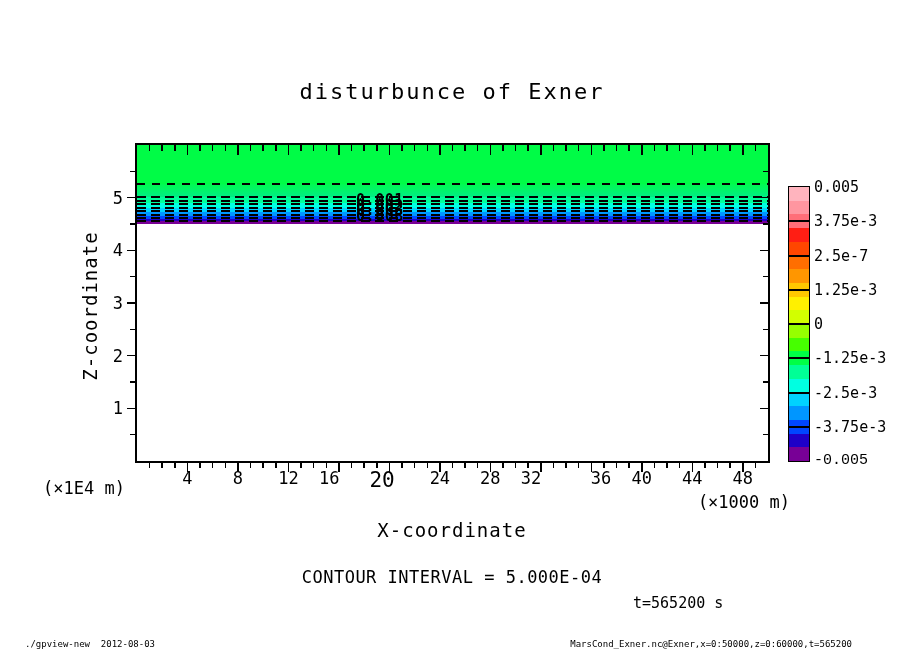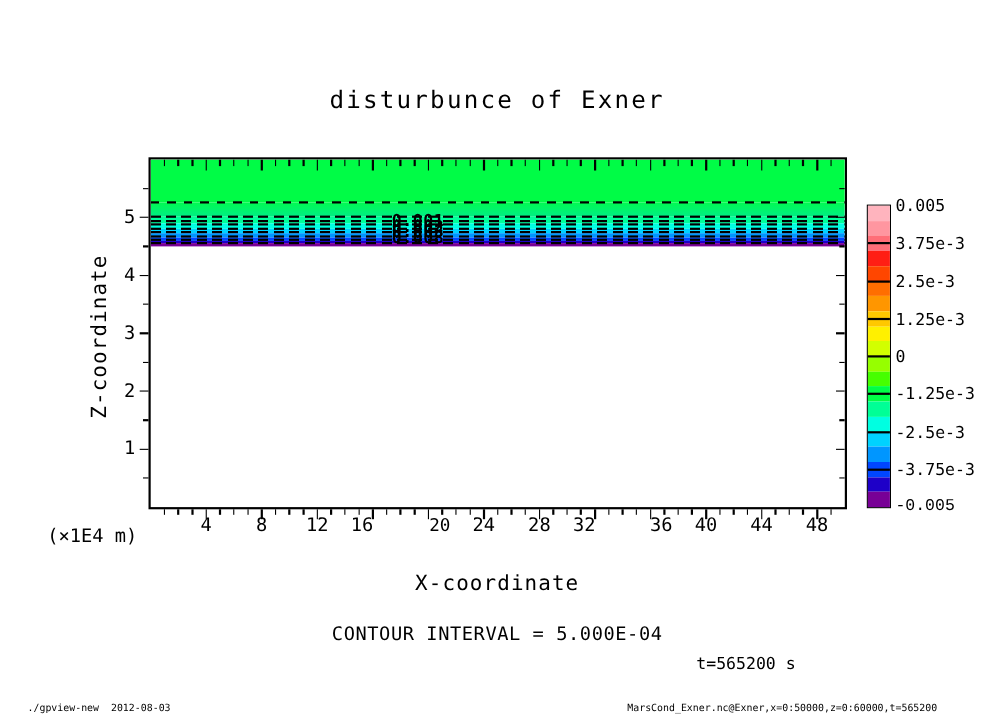--- a/index.html
+++ b/index.html
@@ -136,36 +136,37 @@
       <div style="position: absolute; left: 0px; top: 101.75px; width: 100%; height: 2px; background: rgb(0, 0, 0);"></div>
       <div style="position: absolute; left: 0px; top: 136px; width: 100%; height: 2px; background: rgb(0, 0, 0);"></div>
       <div style="position: absolute; left: 0px; top: 170.25px; width: 100%; height: 2px; background: rgb(0, 0, 0);"></div>
       <div style="position: absolute; left: 0px; top: 204.5px; width: 100%; height: 2px; background: rgb(0, 0, 0);"></div>
       <div style="position: absolute; left: 0px; top: 238.75px; width: 100%; height: 2px; background: rgb(0, 0, 0);"></div>
     </div>
 
   <div class="abs" id="zlabel">Z-coordinate</div>
   <div class="abs" id="xlabel">X-coordinate</div>
   <div class="abs" id="zunit">(×1E4 m)</div>
+  <div class="abs" id="xunit">(×1000 m)</div>
 
   <div class="abs" id="contour-interval">CONTOUR INTERVAL = 5.000E-04</div>
   <div class="abs" id="time-label">t=565200 s</div>
 
   <div class="abs" id="footer-left">./gpview-new  2012-08-03</div>
   <div class="abs" id="footer-right">MarsCond_Exner.nc@Exner,x=0:50000,z=0:60000,t=565200</div>
 <div style="position: absolute; left: 186.73px; top: 463px; width: 1.5px; height: 9px; background: rgb(0, 0, 0);"></div>
     <div style="position: absolute; left: 167.48px; top: 468px; width: 40px; text-align: center; font-size: 17px;">4</div>
     <div style="position: absolute; left: 237.21px; top: 463px; width: 1.5px; height: 9px; background: rgb(0, 0, 0);"></div>
     <div style="position: absolute; left: 217.96px; top: 468px; width: 40px; text-align: center; font-size: 17px;">8</div>
     <div style="position: absolute; left: 287.69px; top: 463px; width: 1.5px; height: 9px; background: rgb(0, 0, 0);"></div>
     <div style="position: absolute; left: 268.44px; top: 468px; width: 40px; text-align: center; font-size: 17px;">12</div>
     <div style="position: absolute; left: 338.17px; top: 463px; width: 1.5px; height: 9px; background: rgb(0, 0, 0);"></div>
     <div style="position: absolute; left: 318.92px; top: 468px; width: 40px; text-align: left; font-size: 17px;">16</div>
     <div style="position: absolute; left: 388.65px; top: 463px; width: 1.5px; height: 9px; background: rgb(0, 0, 0);"></div>
-    <div style="position: absolute; left: 369.4px; top: 468px; width: 40px; text-align: right; font-size: 16px;">20</div>
+    <div style="position: absolute; left: 369.4px; top: 468px; width: 40px; text-align: left; font-size: 21px;">20</div>
     <div style="position: absolute; left: 439.13px; top: 463px; width: 1.5px; height: 9px; background: rgb(0, 0, 0);"></div>
     <div style="position: absolute; left: 419.88px; top: 468px; width: 40px; text-align: center; font-size: 17px;">24</div>
     <div style="position: absolute; left: 489.61px; top: 463px; width: 1.5px; height: 9px; background: rgb(0, 0, 0);"></div>
     <div style="position: absolute; left: 470.36px; top: 468px; width: 40px; text-align: center; font-size: 17px;">28</div>
     <div style="position: absolute; left: 540.09px; top: 463px; width: 1.5px; height: 9px; background: rgb(0, 0, 0);"></div>
     <div style="position: absolute; left: 520.84px; top: 468px; width: 40px; text-align: left; font-size: 17px;">32</div>
     <div style="position: absolute; left: 590.57px; top: 463px; width: 1.5px; height: 9px; background: rgb(0, 0, 0);"></div>
     <div style="position: absolute; left: 571.32px; top: 468px; width: 40px; text-align: right; font-size: 17px;">36</div>
     <div style="position: absolute; left: 641.05px; top: 463px; width: 1.5px; height: 9px; background: rgb(0, 0, 0);"></div>
     <div style="position: absolute; left: 621.8px; top: 468px; width: 40px; text-align: center; font-size: 17px;">40</div>
@@ -221,20 +222,20 @@
     <div style="position: absolute; left: 127px; top: 196.917px; width: 8px; height: 1.5px; background: rgb(0, 0, 0);"></div>
     <div style="position: absolute; left: 68px; top: 187.667px; width: 55px; text-align: right; font-size: 17px;">5</div>
     <div style="position: absolute; left: 130px; top: 433.917px; width: 5px; height: 1.5px; background: rgb(0, 0, 0);"></div>
     <div style="position: absolute; left: 130px; top: 381.25px; width: 5px; height: 1.5px; background: rgb(0, 0, 0);"></div>
     <div style="position: absolute; left: 130px; top: 328.583px; width: 5px; height: 1.5px; background: rgb(0, 0, 0);"></div>
     <div style="position: absolute; left: 130px; top: 275.917px; width: 5px; height: 1.5px; background: rgb(0, 0, 0);"></div>
     <div style="position: absolute; left: 130px; top: 223.25px; width: 5px; height: 1.5px; background: rgb(0, 0, 0);"></div>
     <div style="position: absolute; left: 130px; top: 170.583px; width: 5px; height: 1.5px; background: rgb(0, 0, 0);"></div>
     <div style="position: absolute; left: 814px; top: 178px; font-size: 15px; white-space: nowrap;">0.005</div>
     <div style="position: absolute; left: 814px; top: 212.25px; font-size: 15px; white-space: nowrap;">3.75e-3</div>
-    <div style="position: absolute; left: 814px; top: 246.5px; font-size: 15px; white-space: nowrap;">2.5e-3</div>
+    <div style="position: absolute; left: 814px; top: 246.5px; font-size: 15px; white-space: nowrap;">2.5e-7</div>
     <div style="position: absolute; left: 814px; top: 280.75px; font-size: 15px; white-space: nowrap;">1.25e-3</div>
     <div style="position: absolute; left: 814px; top: 315px; font-size: 15px; white-space: nowrap;">0</div>
     <div style="position: absolute; left: 814px; top: 349.25px; font-size: 15px; white-space: nowrap;">-1.25e-3</div>
     <div style="position: absolute; left: 814px; top: 383.5px; font-size: 15px; white-space: nowrap;">-2.5e-3</div>
     <div style="position: absolute; left: 814px; top: 417.75px; font-size: 15px; white-space: nowrap;">-3.75e-3</div>
     <div style="position: absolute; left: 814px; top: 452px; font-size: 15px; white-space: nowrap; font-family: Liberation Mono, monospace;">-0.005</div>
   </div>
 
 </body></html>

